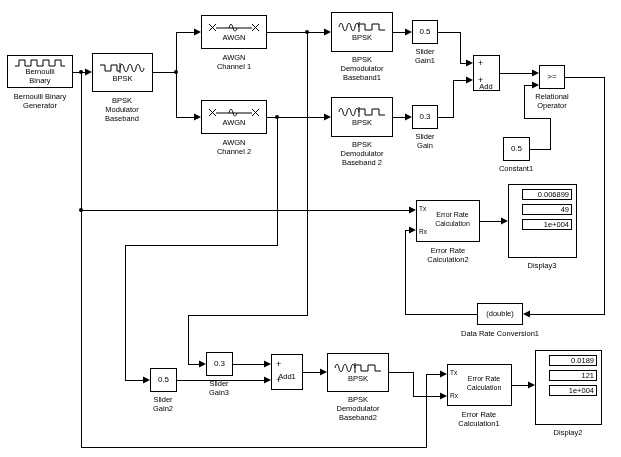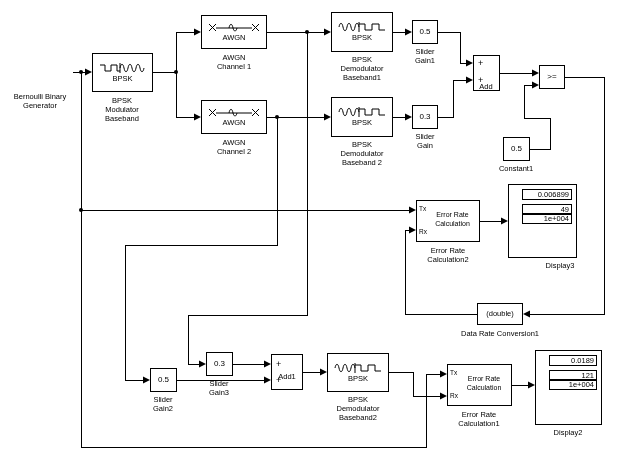--- a/index.html
+++ b/index.html
@@ -14,21 +14,21 @@
   .icon{display:block;margin-bottom:1px;}
   .val{font-size:8px;}
   .plus{position:absolute;left:4px;font-size:9px;line-height:9px;}
   .erc-tx{position:absolute;left:2px;top:4px;font-size:6.5px;}
   .erc-rx{position:absolute;left:2px;bottom:5px;font-size:6.5px;}
   .erc-text{position:absolute;left:10px;top:9px;right:1px;text-align:center;
             font-size:7px;line-height:9px;white-space:pre-line;}
   .disp-field{position:absolute;left:4px;right:4px;height:11px;border:1px solid #000;
               font-size:7.5px;line-height:10px;text-align:right;padding-right:2px;
               box-sizing:border-box;margin-left:9px;}
-  .f0{top:4px}.f1{top:19px}.f2{top:28px}
+  .f0{top:4px}.f1{top:19px}.f2{top:34px}
 </style>
 </head>
 <body>
 
 <div class="canvas">
 
   <svg class="wires" width="621" height="457">
     <g stroke="#000" stroke-width="1" fill="none" shape-rendering="crispEdges">
       <path d="M73,72 H85"></path>
       <path d="M81,72 V447 H426 V374 H440"></path>
@@ -80,20 +80,27 @@
     </g>
     <g fill="#000" stroke="none">
       <circle cx="81" cy="72" r="2"></circle>
         <circle cx="81" cy="210" r="2"></circle>
       <circle cx="176" cy="72" r="2"></circle>
         <circle cx="307" cy="32" r="2"></circle>
       <circle cx="277" cy="117" r="2"></circle>
     </g>
   </svg>
 
+  <div class="block" style="left:7px;top:55px;width:66px;height:33px">
+    <svg class="icon" width="52" height="9" viewBox="0 0 52 9">
+      <path d="M1,8 H5 V2 H11 V8 H17 V2 H23 V8 H29 V2 H35 V8 H41 V2 H47 V8 H51" stroke="#000" fill="none"></path>
+    </svg>
+    <div style="white-space:pre-line;text-align:center">Bernoulli
+Binary</div>
+  </div>
   <div class="blabel" style="left:0px;top:92px;width:80px">Bernoulli Binary
 Generator</div>
 
   <div class="block" style="left:92px;top:53px;width:61px;height:39px">
     <svg class="icon" width="48" height="12" viewBox="0 0 48 12">
       <path d="M1,3 H6 V9 H12 V3 H18 V9 H21 M21,1 V11" stroke="#000" fill="none"></path>
       <path d="M21,6 C22,1 24,1 25,6 C26,11 28,11 29,6 C30,1 32,1 33,6 C34,11 36,11 37,6 C38,1 40,1 41,6 C42,11 44,11 45,6" stroke="#000" fill="none"></path>
     </svg>
     <div>BPSK</div>
   </div>
@@ -155,41 +162,43 @@
 
   <div class="block" style="left:473px;top:55px;width:27px;height:36px">
     <span class="plus" style="top:3px">+</span>
     <span class="plus" style="top:20px">+</span>
   </div>
   <div class="blabel" style="left:456px;top:82px;width:60px">Add</div>
 
   <div class="block" style="left:539px;top:65px;width:26px;height:24px">
     <span class="val">&gt;=</span>
   </div>
+  <div class="blabel" style="left:512px;top:92px;width:80px">Relational
+Operator</div>
 
   <div class="block" style="left:503px;top:137px;width:27px;height:24px">
     <span class="val">0.5</span>
   </div>
   <div class="blabel" style="left:476px;top:164px;width:80px">Constant1</div>
 
   <div class="block" style="left:416px;top:200px;width:64px;height:42px">
     <span class="erc-tx">Tx</span>
     <span class="erc-rx">Rx</span>
     <div class="erc-text">Error Rate
 Calculation</div>
   </div>
   <div class="blabel" style="left:408px;top:246px;width:80px">Error Rate
 Calculation2</div>
 
   <div class="block" style="left:508px;top:184px;width:69px;height:74px">
     <div class="disp-field f0">0.006899</div>
     <div class="disp-field f1">49</div>
     <div class="disp-field f2">1e+004</div>
   </div>
-  <div class="blabel" style="left:520px;top:261px;width:80px">Display3</div>
+  <div class="blabel" style="left:502px;top:261px;width:80px">Display3</div>
 
   <div class="block" style="left:477px;top:303px;width:46px;height:22px">
     <span>(double)</span>
   </div>
   <div class="blabel" style="left:440px;top:329px;width:120px">Data Rate Conversion1</div>
 
   <div class="block" style="left:150px;top:368px;width:27px;height:24px">
     <span class="val">0.5</span>
   </div>
   <div class="blabel" style="left:133px;top:395px;width:60px">Slider

